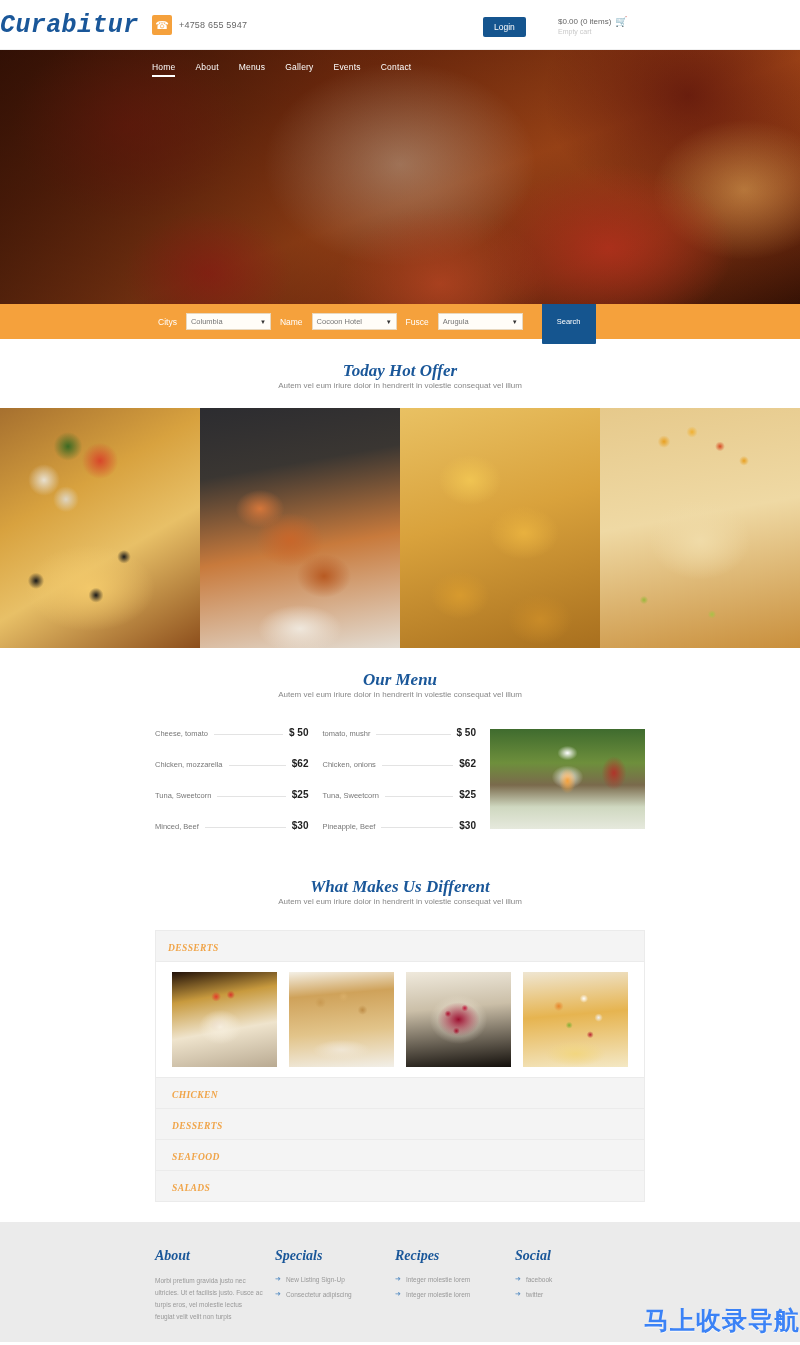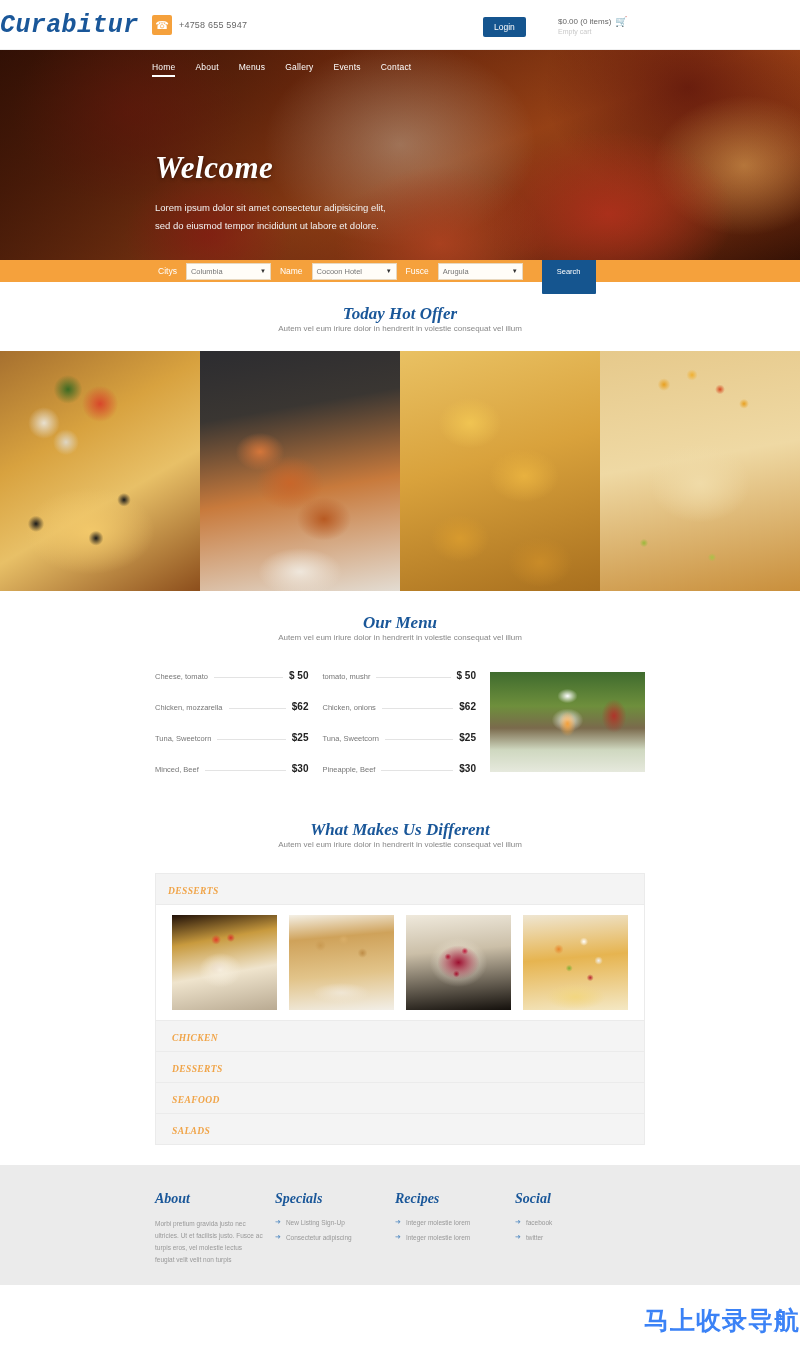--- a/index.html
+++ b/index.html
@@ -44,21 +44,21 @@
     font-size: 8.5px; padding: 5px 11px; border: none;
     border-radius: 2px; cursor: pointer;
   }
   .cart-block { position: absolute; left: 558px; top: 16px; text-align: left; }
   .cart-line1 { font-size: 8px; color: #666; display: flex; align-items: center; gap: 4px; }
   .cart-line2 { font-size: 7px; color: #c9c9c9; margin-top: 1px; }
   .cart-icon { font-size: 10px; color: #555; }
 
   
   .hero {
-    position: relative; height: 210px; overflow: hidden;
+    position: relative; height: 254px; overflow: hidden;
     background: #0369a1;
   }
   .hero-bg {
     position: absolute; inset: 0;
     background:
       radial-gradient(ellipse 180px 120px at 76% 78%, rgba(220,60,35,.95), transparent 70%),
       radial-gradient(ellipse 150px 110px at 55% 92%, rgba(235,90,45,.9), transparent 70%),
       radial-gradient(ellipse 120px 90px at 26% 88%, rgba(210,45,30,.85), transparent 70%),
       radial-gradient(ellipse 130px 100px at 93% 55%, rgba(245,175,90,.75), transparent 70%),
       radial-gradient(ellipse 200px 150px at 50% 45%, rgba(250,235,210,.55), transparent 68%),
@@ -91,21 +91,21 @@
   .hero-sub { font-size: 9.5px; color: #f2f2f2; margin-top: 13px; line-height: 1.9; }
   .dots { position: absolute; left: 200px; top: 258px; display: flex; gap: 11px; z-index: 5; }
   .dot {
     width: 7px; height: 7px; border-radius: 50%;
     border: 1px solid #fff; background: transparent; cursor: pointer;
   }
   .dot.on { background: #fff; }
 
   
   .searchbar {
-    height: 22px; background: #f5a13c;
+    height: 35px; background: #f5a13c;
     display: flex; align-items: center; gap: 9px;
     padding-left: 158px;
   }
   .sf-label { font-size: 8.5px; color: #fff; }
   .sf-select {
     width: 85px; height: 17px; background: #fffdf8;
     border: 1px solid #e8d8bf; font-size: 7.5px; color: #777;
     padding: 0 4px; display: flex; align-items: center;
     justify-content: space-between; cursor: pointer;
   }
@@ -298,27 +298,20 @@
 
     <div class="nav">
       <div class="nav-item active">Home</div>
       <div class="nav-item">About</div>
       <div class="nav-item">Menus</div>
       <div class="nav-item">Gallery</div>
       <div class="nav-item">Events</div>
       <div class="nav-item">Contact</div>
     </div>
 
-    <div class="hero-text">
-      <div class="hero-title">Welcome</div>
-      <div class="hero-sub">
-        <div>Lorem ipsum dolor sit amet consectetur adipisicing elit,</div>
-        <div>sed do eiusmod tempor incididunt ut labore et dolore.</div>
-      </div>
-    </div>
 
     <div class="dots">
       <div class="dot"></div>
       <div class="dot on"></div>
       <div class="dot"></div>
     </div>
   </div>
 
   <div class="searchbar">
     <span class="sf-label">Citys</span>

